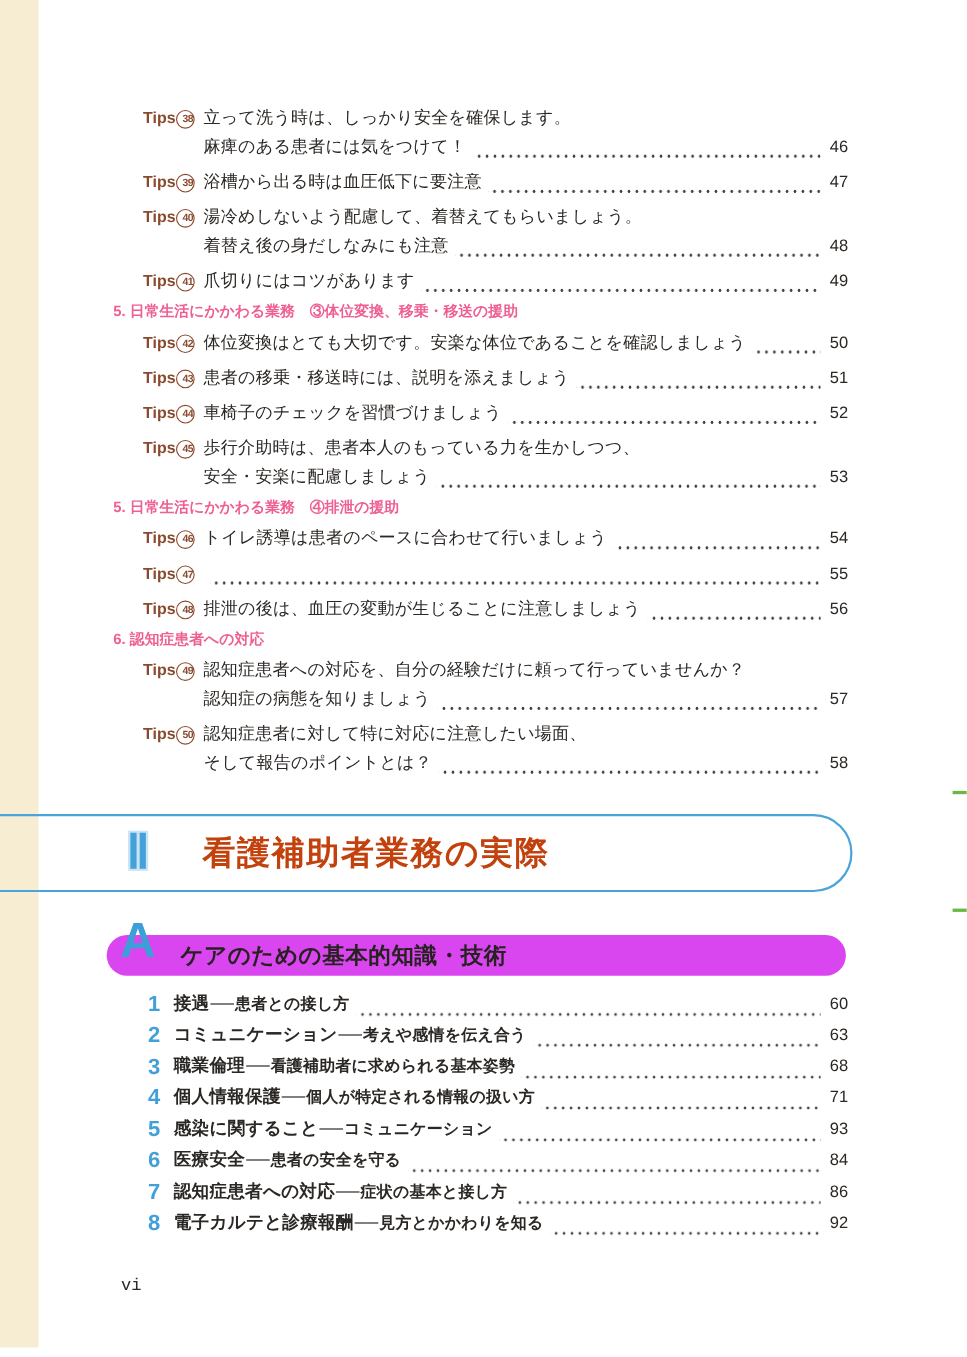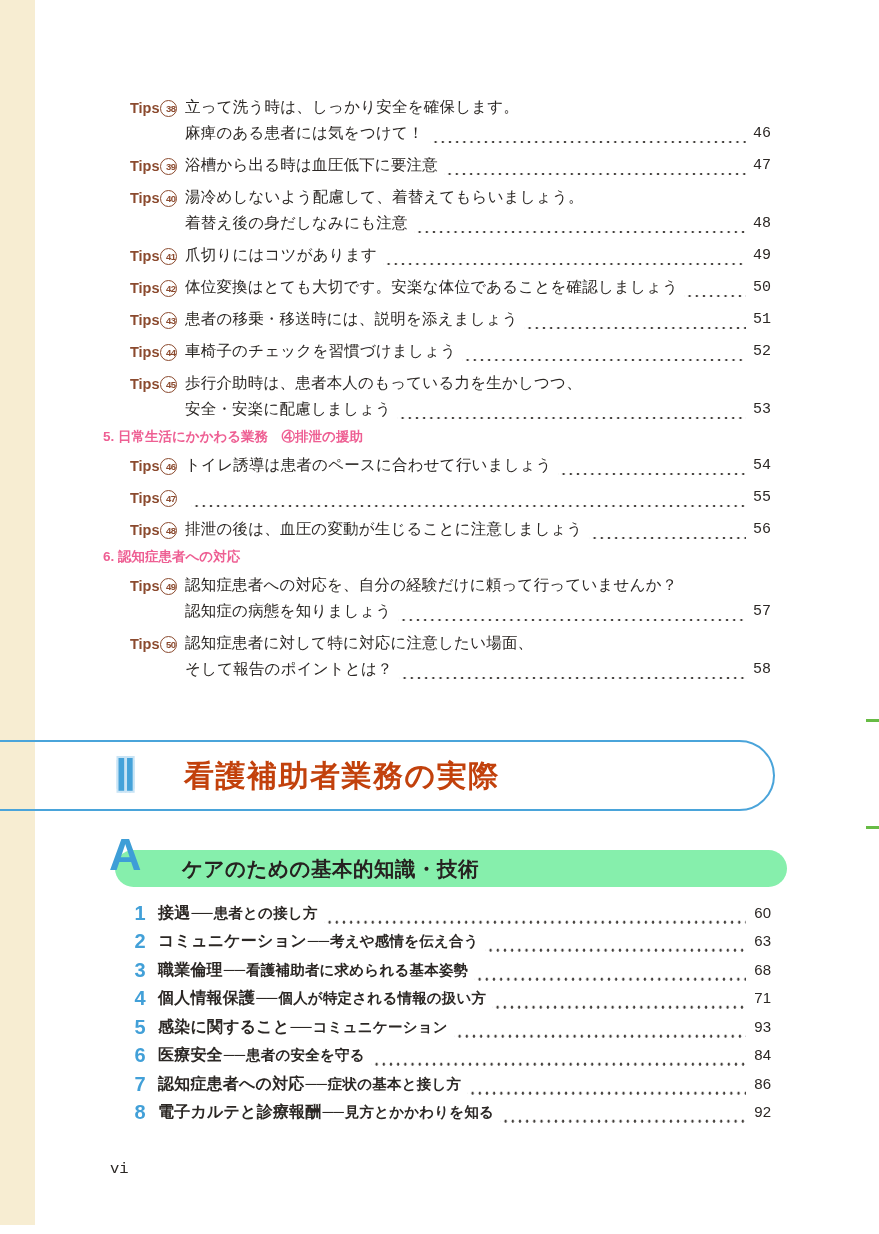--- a/index.html
+++ b/index.html
@@ -12,40 +12,40 @@
 
   
   .toc{position:absolute;left:103px;top:95px;width:668px;}
   .toc-header{color:#ee5f93;font-size:13.5px;font-weight:bold;line-height:16px;margin:0 0 8px 0;}
   .entry{display:flex;margin-bottom:6px;}
   .entry-label{flex:0 0 82px;box-sizing:border-box;padding-left:27px;
                font-weight:bold;color:#8b4a2e;font-size:14.5px;line-height:26px;white-space:nowrap;}
   .circ{display:inline-block;width:15px;height:15px;border:1.4px solid #8b4a2e;border-radius:50%;
         font-size:9.5px;line-height:15px;text-align:right;vertical-align:1px;margin-left:0;
         letter-spacing:-0.5px;font-weight:bold;}
-  .entry-body{flex:1;min-width:0;font-family:Liberation Mono, monospace;}
+  .entry-body{flex:1;min-width:0;}
   .tline{display:flex;align-items:stretch;line-height:26px;font-size:15.5px;}
   .tline .txt{white-space:nowrap;letter-spacing:0.2px;}
   .leader{flex:1;margin:0 3px 0 6px;
           background-image:radial-gradient(circle,#44403c 1.15px,transparent 1.5px);
           background-size:7.2px 26px;background-repeat:repeat-x;background-position:2px 8px;}
   .pg{flex:0 0 auto;min-width:22px;text-align:right;font-size:15px;}
 
   
   .part-banner{position:absolute;left:-45px;top:740px;width:820px;height:71px;box-sizing:border-box;
                border:2.5px solid #4aa4da;border-radius:35.5px;background:transparent;}
   .part-roman{position:absolute;left:158px;top:9px;font-size:43px;line-height:48px;font-weight:bold;color:#45a2d9;
               text-shadow:2px 2px 0 #c9e4f5,-2px -2px 0 #c9e4f5,2px -2px 0 #c9e4f5,-2px 2px 0 #c9e4f5;}
   .part-title{position:absolute;left:227px;top:16px;font-size:30px;line-height:36px;font-weight:600;
               color:#c2410c;letter-spacing:1.5px;white-space:nowrap;}
 
   
   .sec-letter{position:absolute;left:109px;top:831px;font-size:45px;line-height:48px;font-weight:bold;
               color:#3e9ed7;z-index:2;}
-  .sec-pill{position:absolute;left:115px;top:850px;width:672px;height:37px;background:#86efac;
+  .sec-pill{position:absolute;left:97px;top:850px;width:672px;height:37px;background:#d946ef;
             border-radius:18.5px;z-index:1;}
   .sec-title{position:absolute;left:67px;top:0;line-height:37px;font-size:20.5px;font-weight:600;
              color:#262220;letter-spacing:0.5px;white-space:nowrap;}
 
   
   .chapters{position:absolute;left:131px;top:899px;width:640px;}
   .chap{display:flex;align-items:stretch;height:28.45px;line-height:28.45px;}
   .cnum{flex:0 0 18px;color:#42a0d8;font-weight:bold;font-size:20px;text-align:center;margin-right:9px;}
   .ctext{white-space:nowrap;}
   .cmain{font-size:16px;font-weight:600;letter-spacing:0.2px;}
@@ -108,20 +108,21 @@
           <div class="entry-body">
             <div class="tline">
               <span class="txt">爪切りにはコツがあります</span>
               <span class="leader"></span>
               <span class="pg">49</span>
             </div>
           </div>
         </div>
       </div>
       <div class="toc-group">
+        <div class="toc-header">5. 日常生活にかかわる業務　③体位変換、移乗・移送の援助</div>
         <div class="entry">
           <div class="entry-label"><span>Tips</span><span class="circ">42</span></div>
           <div class="entry-body">
             <div class="tline">
               <span class="txt">体位変換はとても大切です。安楽な体位であることを確認しましょう</span>
               <span class="leader"></span>
               <span class="pg">50</span>
             </div>
           </div>
         </div>

